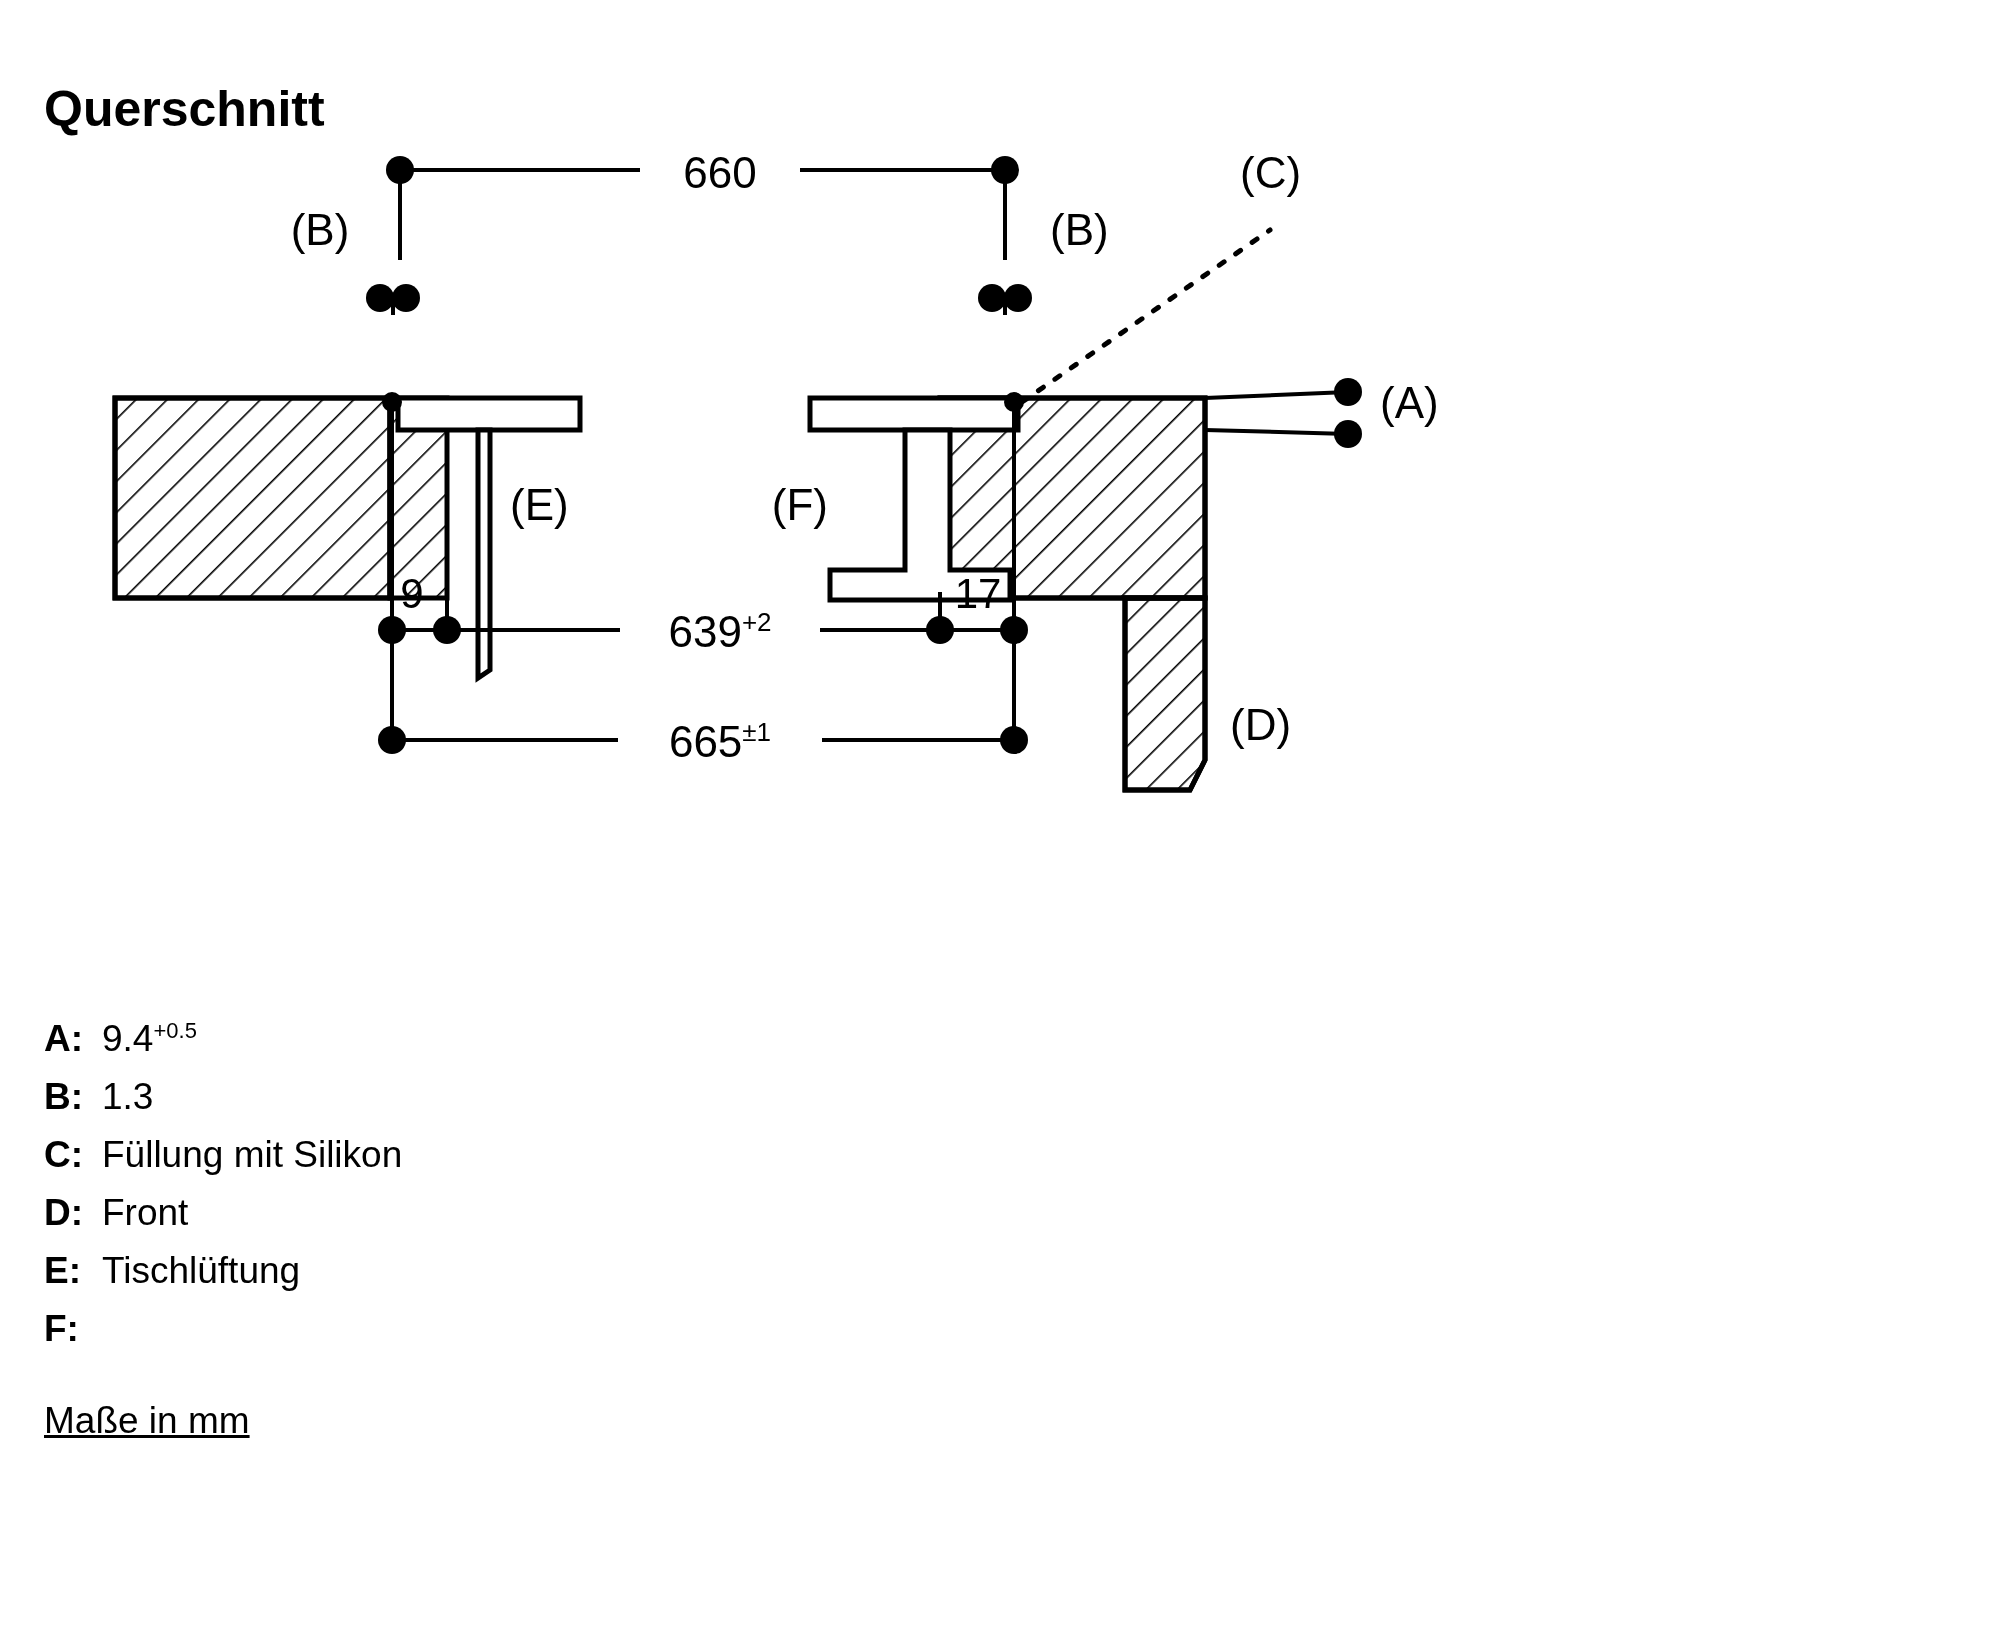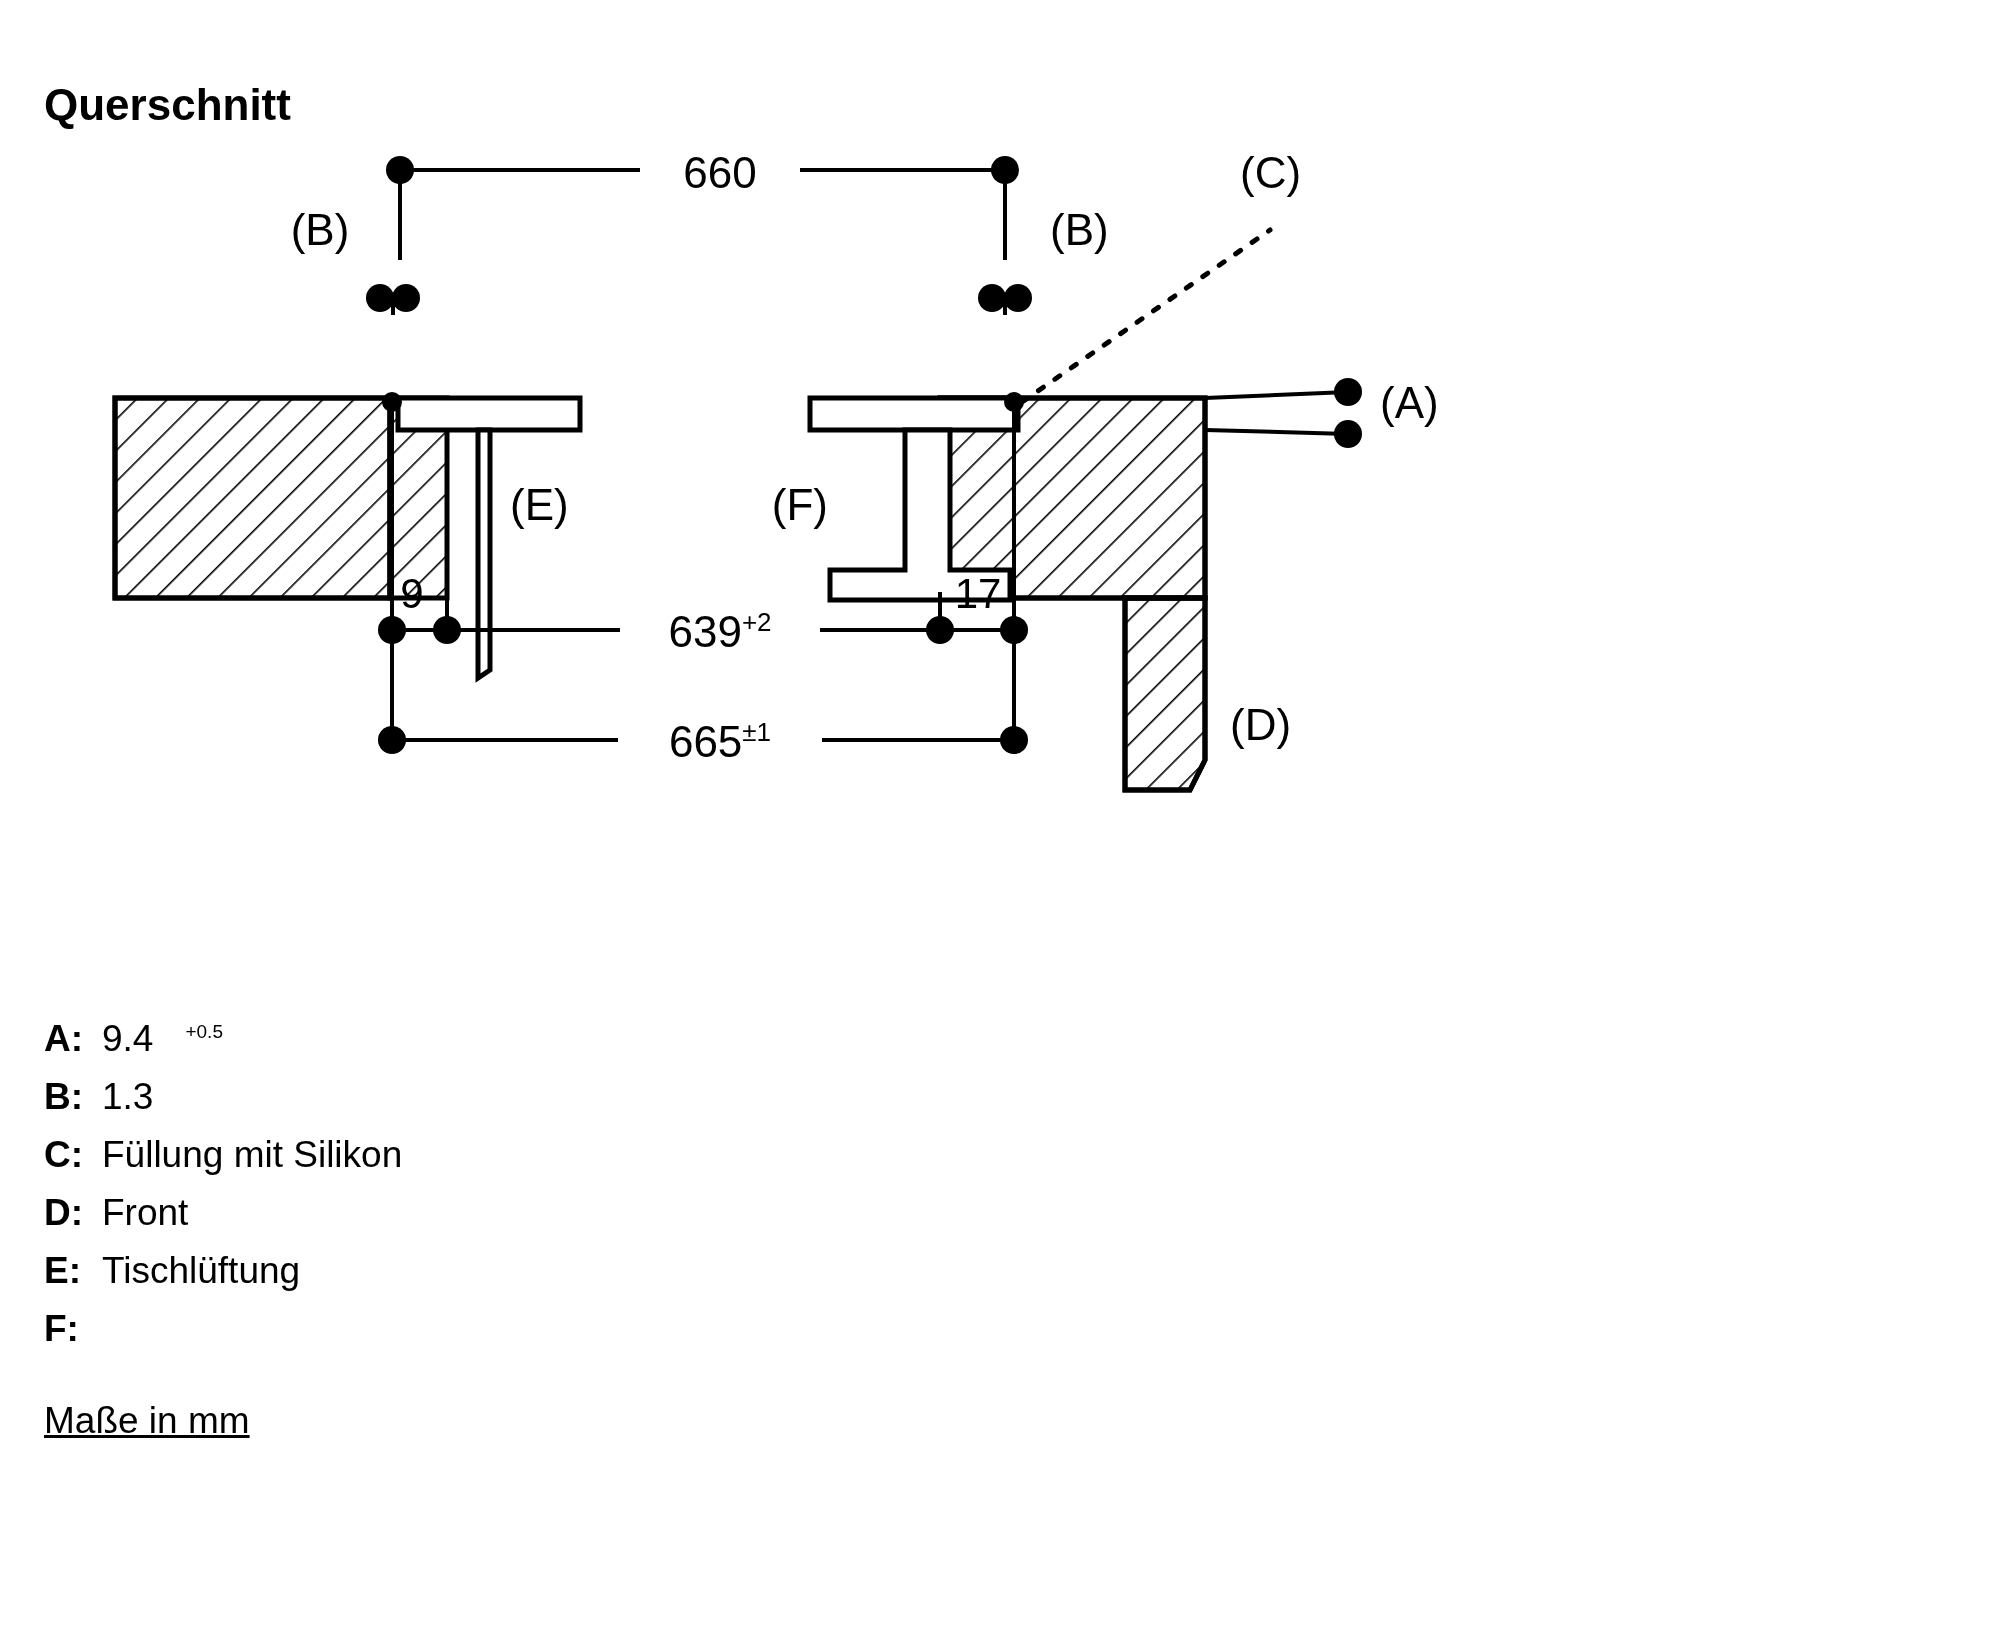--- a/index.html
+++ b/index.html
@@ -18,21 +18,21 @@
   #page {
     position: absolute;
     left: 0; top: 0;
     width: 2000px;
     height: 1630px;
   }
   .title {
     position: absolute;
     left: 44px;
     top: 80px;
-    font-size: 44px;
+    font-size: 50px;
     font-weight: bold;
     letter-spacing: 0px;
   }
   #drawing {
     position: absolute;
     left: 0;
     top: 130px;
     width: 2000px;
     height: 830px;
   }
@@ -51,24 +51,23 @@
   }
   .legend-key {
     font-weight: bold;
     width: 58px;
     flex: 0 0 58px;
   }
   .legend-val {
     font-weight: normal;
   }
   .legend-val sup {
-    font-size: 19px;
+    font-size: 22px;
     vertical-align: super;
     line-height: 0;
-    margin-left: 32px;
   }
   .units {
     position: absolute;
     left: 44px;
     top: 1400px;
     font-size: 37px;
     text-decoration: underline;
   }
 </style>
 </head>

